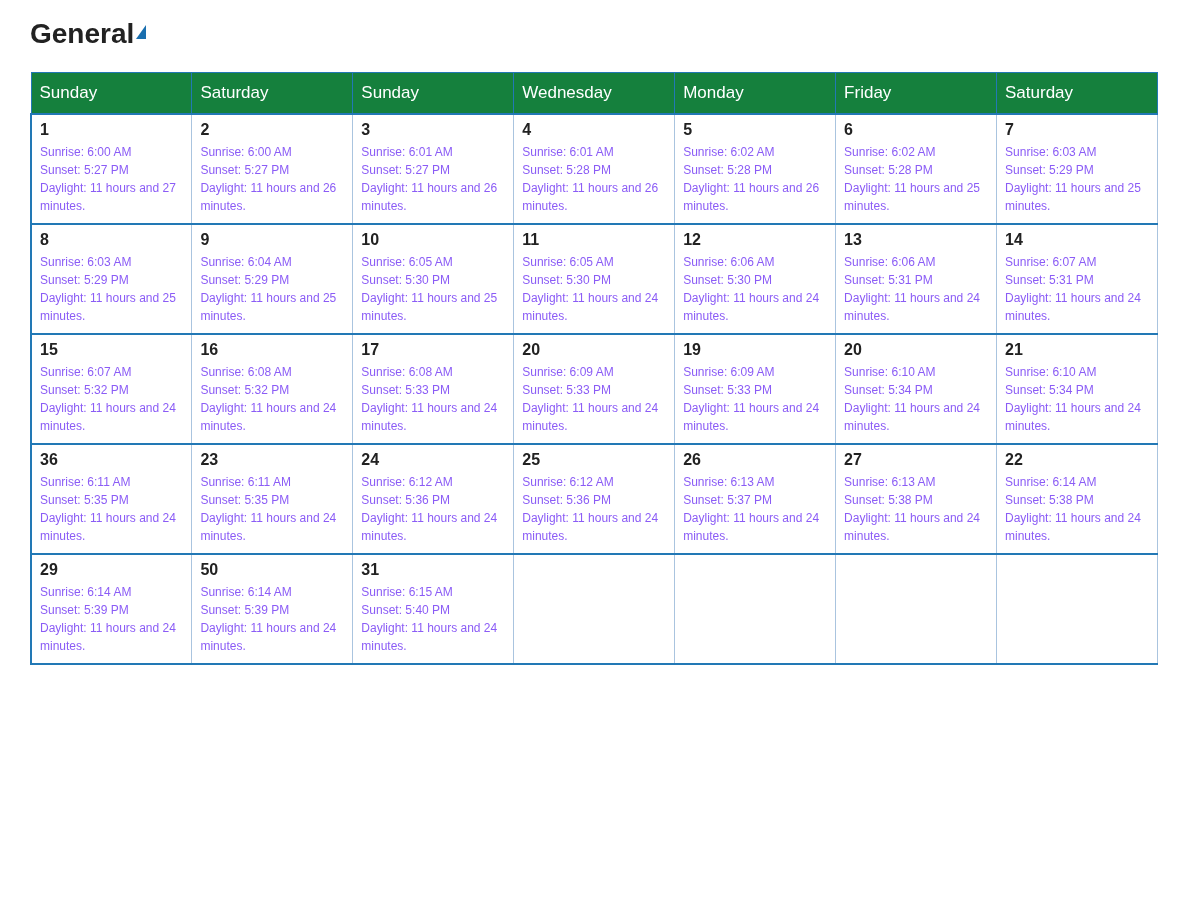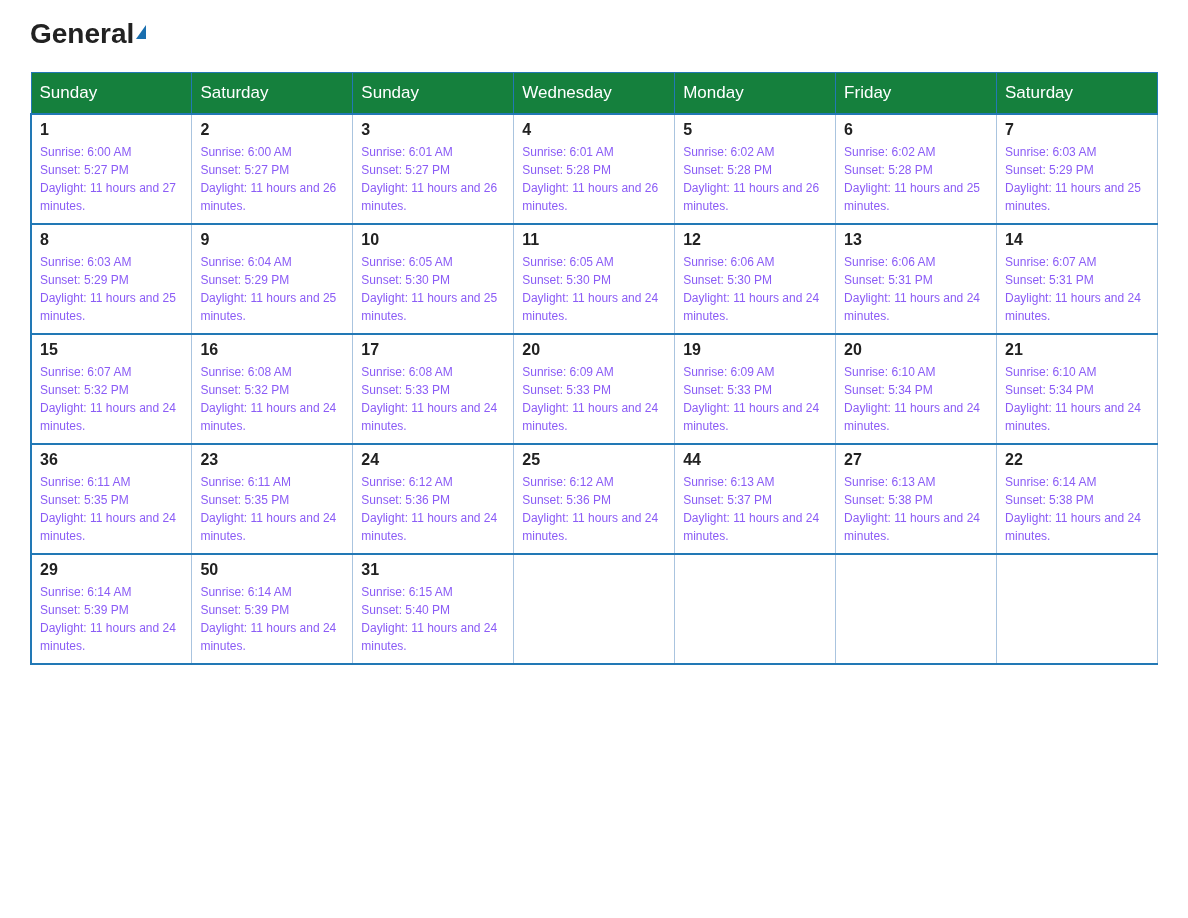--- a/index.html
+++ b/index.html
@@ -236,21 +236,21 @@
         </td>
         <td>
           <span class="day-num">24</span>
 <div class="day-info">Sunrise: 6:12 AM<br>Sunset: 5:36 PM<br>Daylight: 11 hours and 24 minutes.</div>
         </td>
         <td>
           <span class="day-num">25</span>
 <div class="day-info">Sunrise: 6:12 AM<br>Sunset: 5:36 PM<br>Daylight: 11 hours and 24 minutes.</div>
         </td>
         <td>
-          <span class="day-num">44</span>
+          <span class="day-num">26</span>
 <div class="day-info">Sunrise: 6:13 AM<br>Sunset: 5:37 PM<br>Daylight: 11 hours and 24 minutes.</div>
         </td>
         <td>
           <span class="day-num">27</span>
 <div class="day-info">Sunrise: 6:13 AM<br>Sunset: 5:38 PM<br>Daylight: 11 hours and 24 minutes.</div>
         </td>
         <td>
           <span class="day-num">22</span>
 <div class="day-info">Sunrise: 6:14 AM<br>Sunset: 5:38 PM<br>Daylight: 11 hours and 24 minutes.</div>
         </td>

